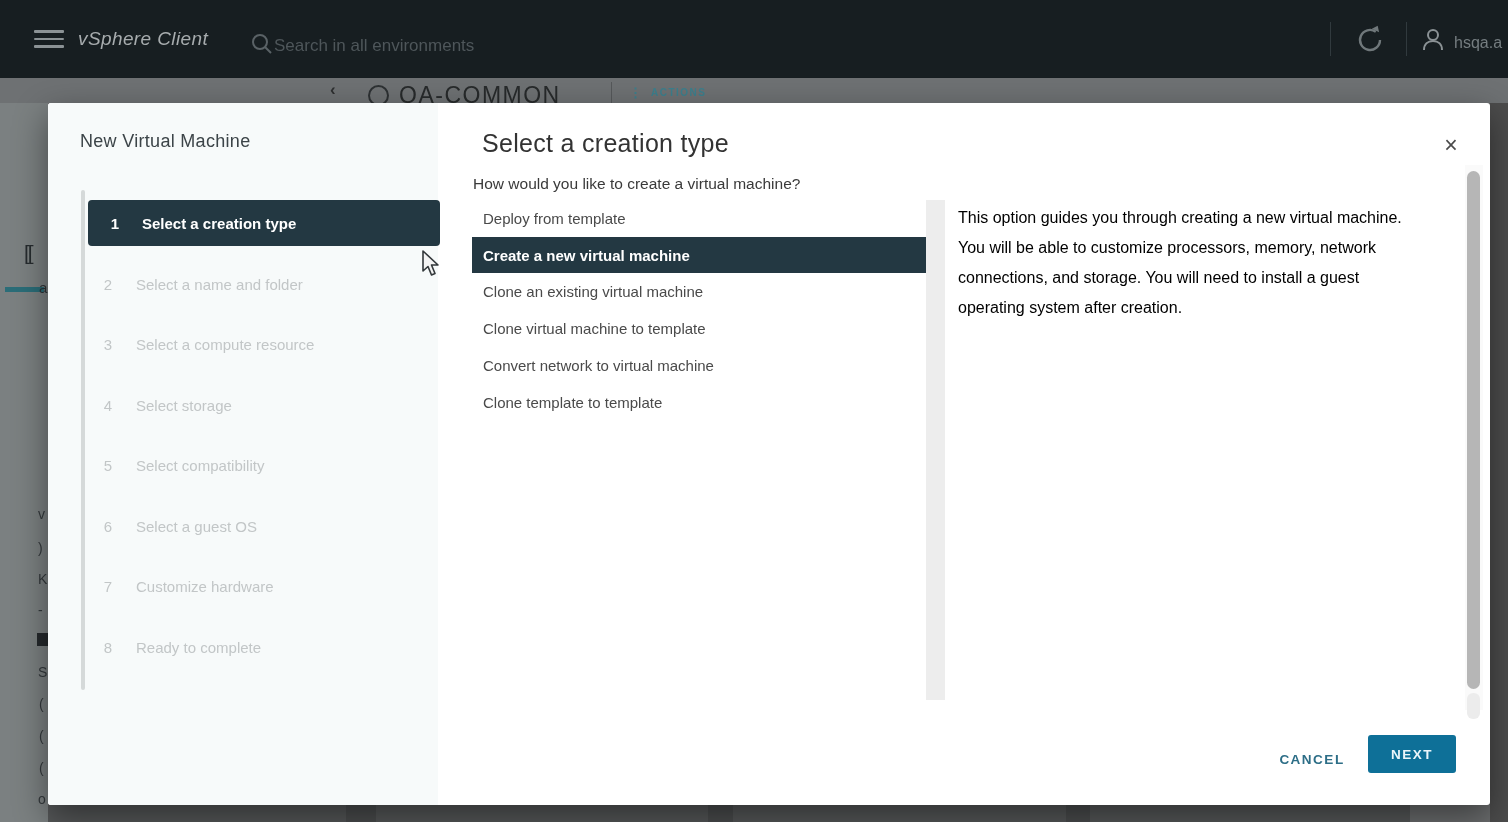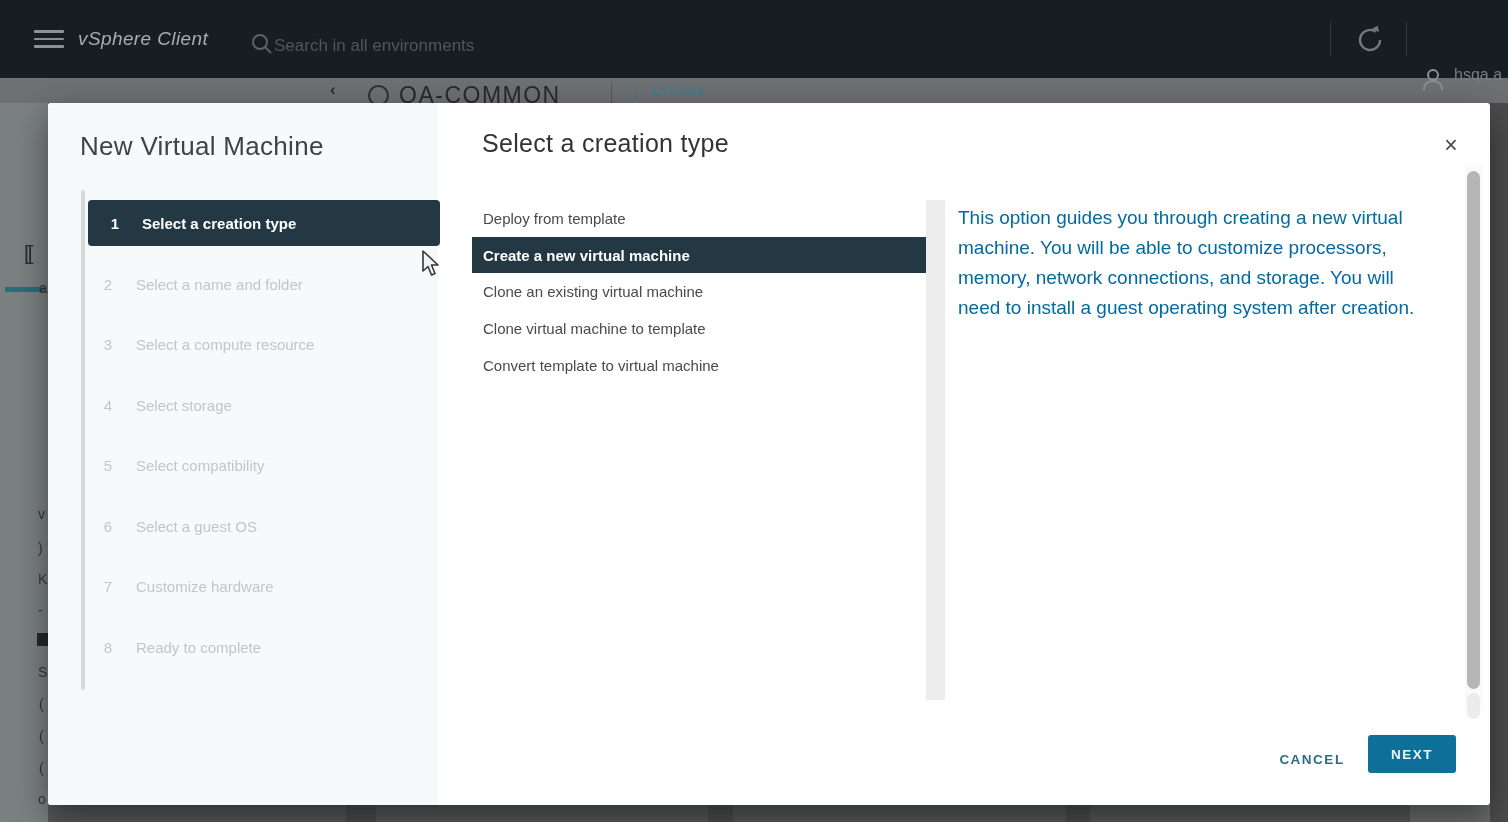--- a/index.html
+++ b/index.html
@@ -9,21 +9,21 @@
 
   
   .topbar { left:0; top:0; width:1508px; height:78px; background:#171e21; z-index:5; }
   .hamburger { left:34px; top:30px; width:30px; height:18px; cursor:pointer; }
   .hamburger span { display:block; height:2.5px; background:#8b9295; margin-bottom:5px; border-radius:1px; }
   .app-title { left:78px; top:28px; font-size:19px; color:#a7acae; letter-spacing:.4px;font-style:italic; }
   .search-wrap { left:250px; top:24px; width:760px; height:32px; display:flex; align-items:flex-end; }
   .search-placeholder { color:#4e565a; font-size:17px; }
   .tb-divider { top:22px; width:1px; height:34px; background:#313a3e; }
   .refresh-icon { left:1352px; top:22px; }
-  .user-wrap { left:1420px; top:26px; display:flex; align-items:flex-start; gap:8px; color:#757d80; font-size:16px; width:88px; overflow:hidden; white-space:nowrap;margin-top:40px; }
+  .user-wrap { left:1420px; top:26px; display:flex; align-items:flex-end; gap:8px; color:#757d80; font-size:16px; width:88px; overflow:hidden; white-space:nowrap; }
 
   
   .nav-strip { left:0; top:78px; width:1508px; height:25px; background:#6e7173; overflow:hidden; z-index:4; }
   .nav-inner { position:absolute; left:0; top:0; width:100%; height:40px; display:flex; align-items:flex-start; }
   .back-chevron { position:absolute; left:330px; top:2px; color:#2d2f30; font-size:17px; font-weight:bold; cursor:pointer; }
   .obj-icon { position:absolute; left:368px; top:7px; width:21px; height:21px; border:2.5px solid #2d3133; border-radius:50%; }
   .obj-name { position:absolute; left:399px; top:4px; font-size:23px; letter-spacing:1.5px; color:#272a2b; }
   .nav-div { position:absolute; left:611px; top:4px; width:1px; height:21px; background:#55585a; }
   .actions-wrap { position:absolute; left:629px; top:9px; display:flex; gap:9px; align-items:center; cursor:pointer; }
   .kebab { color:#3c7f8d; font-size:13px; font-weight:bold; line-height:11px; }
@@ -39,38 +39,38 @@
   .frag-bracket { left:24px; top:138px; font-size:21px; color:#262b2e; letter-spacing:-2px; }
   .teal-bar { left:5px; top:184px; width:39px; height:5px; background:#2b6d78; }
   .frag-al { left:39px; top:176px; font-size:15px; color:#2e3336; }
   .vm-box-icon { left:37px; top:530px; width:11px; height:13px; background:#25292c; }
 
   
   .dialog { left:48px; top:103px; width:1442px; height:702px; background:#ffffff; border-radius:3px;
             box-shadow:0 12px 34px rgba(0,0,0,.45); z-index:10; overflow:hidden; }
 
   .left-panel { position:absolute; left:0; top:0; width:390px; height:702px; background:#f7fafa; }
-  .dlg-title { position:absolute; left:32px; top:28px; font-size:26px; font-weight:300; color:#3c4448; letter-spacing:.3px; }
+  .dlg-title { position:absolute; left:32px; top:28px; font-size:18px; font-weight:300; color:#3c4448; letter-spacing:.3px; }
   .steps-bar { position:absolute; left:33px; top:87px; width:4px; height:500px; background:#d5d9d9; border-radius:2px; }
 
   .step { position:absolute; left:55px; width:320px; height:30px; display:flex; align-items:center; gap:23px;
           font-size:15px; color:#c2c6c7; cursor:pointer; }
   .step .num { width:10px; text-align:center; }
   .step-active { left:40px; width:352px; height:46px; background:#233842; border-radius:4px; color:#fff;
                  font-weight:bold; padding-left:22px; gap:22px; }
 
   .heading { position:absolute; left:434px; top:26px; font-size:25px; font-weight:300; color:#333; letter-spacing:.3px; }
   .question { position:absolute; left:425px; top:72px; font-size:15.5px; color:#3a3a3a; }
 
   .options { position:absolute; left:424px; top:97px; width:454px; }
   .option { height:37px; display:flex; align-items:center; padding-left:11px; font-size:15px; color:#4a4a4a; cursor:pointer; }
   .option-selected { background:#233842; color:#ffffff; font-weight:bold; height:36px; }
   .list-scroll { position:absolute; left:878px; top:97px; width:19px; height:500px; background:#ededed; }
 
-  .description { position:absolute; left:910px; top:100px; width:462px; font-size:19px; line-height:30px; color:#0369a1; }
+  .description { position:absolute; left:910px; top:100px; width:462px; font-size:16px; line-height:30px; color:#000000; }
 
   .close-x { position:absolute; left:1392px; top:32px; width:22px; height:22px; color:#4a4a4a; font-size:23px;
              line-height:20px; text-align:center; cursor:pointer; font-weight:300; }
 
   .dlg-scroll-track { position:absolute; left:1417px; top:62px; width:18px; height:545px; background:#fafafa; }
   .dlg-scroll-thumb { position:absolute; left:2px; top:6px; width:13px; height:518px; background:#b6b6b6; border-radius:7px; cursor:pointer; }
   .dlg-scroll-tail { position:absolute; left:2px; top:528px; width:13px; height:26px; background:#ececec; border-radius:6px; }
 
   .cancel-btn { position:absolute; left:1218px; top:638px; width:92px; height:36px; background:none; border:none;
                 color:#2d6e87; font-family:"Liberation Sans",sans-serif; font-size:13.5px; font-weight:bold;
@@ -185,27 +185,29 @@
       <span class="num">7</span>
       <span>Customize hardware</span>
     </div>
     <div class="step" style="top:529px;">
       <span class="num">8</span>
       <span>Ready to complete</span>
     </div>
   </div>
 
   <div class="heading">Select a creation type</div>
+  <div class="question">How would you like to create a virtual machine?</div>
 
   <div class="options">
     <div class="option">Deploy from template</div>
     <div class="option option-selected">Create a new virtual machine</div>
     <div class="option">Clone an existing virtual machine</div>
     <div class="option">Clone virtual machine to template</div>
-    <div class="option">Convert template to virtual machine</div>
+    <div class="option">Convert network to virtual machine</div>
+    <div class="option">Clone template to template</div>
   </div>
   <div class="list-scroll"></div>
 
   <div class="description">This option guides you through creating a new virtual machine. You will be able to customize processors, memory, network connections, and storage. You will need to install a guest operating system after creation.</div>
 
   <div class="close-x">×</div>
 
   <div class="dlg-scroll-track">
     <div class="dlg-scroll-thumb"></div>
     <div class="dlg-scroll-tail"></div>

